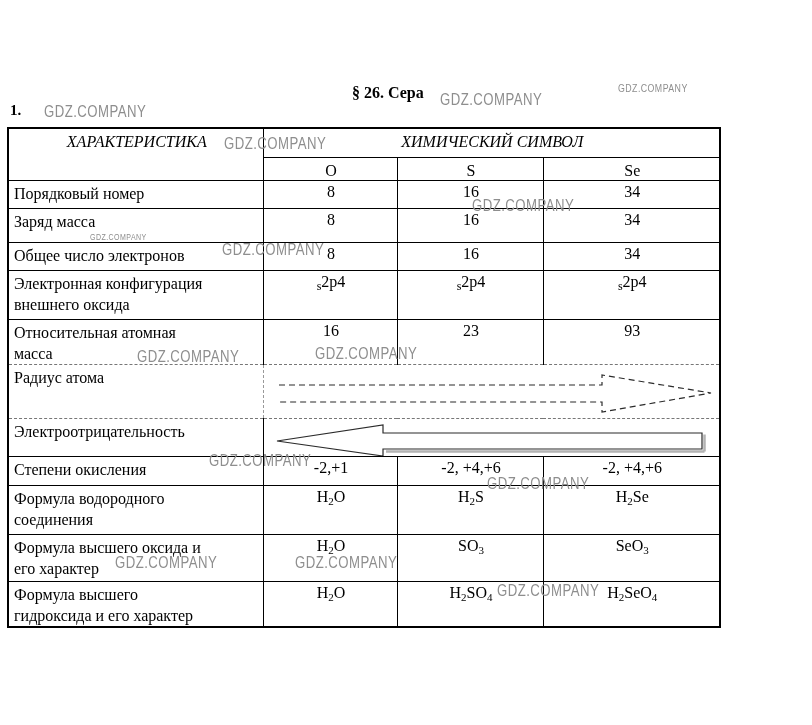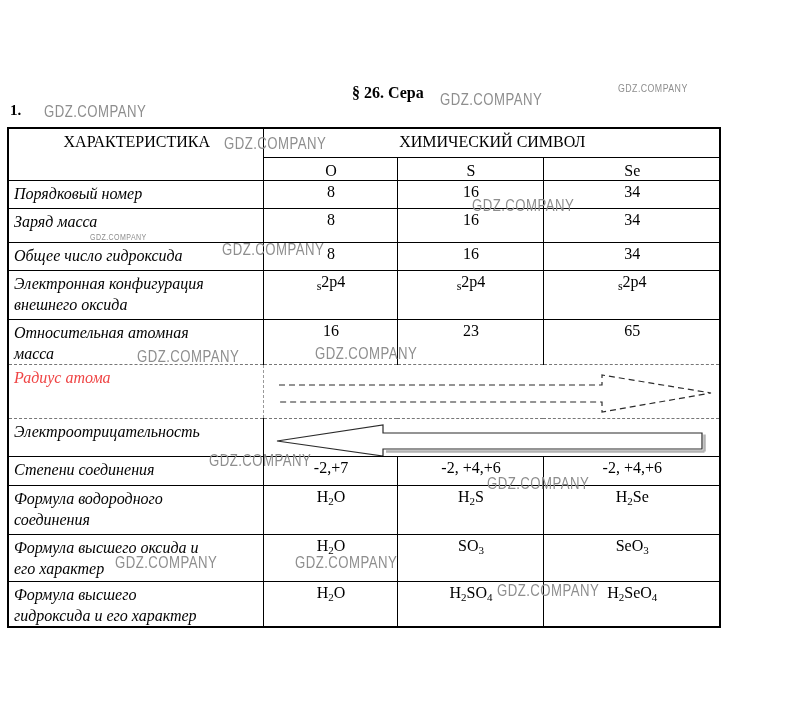--- a/index.html
+++ b/index.html
@@ -27,42 +27,42 @@
     table-layout:fixed;
     border:2px solid #000;
   }
   .char-table td,.char-table th{
     border:1px solid #000;
     font-size:16px;font-weight:normal;
     vertical-align:top;
     padding:2px 3px 0 5px;
     overflow:hidden;
   }
-  thead tr:nth-child(1){height:29px;}
+  thead tr:nth-child(1){height:29px;font-style:italic;}
   thead tr:nth-child(2){height:21px;}
   tbody tr:nth-child(1){height:28px;}
   tbody tr:nth-child(2){height:34px;}
   tbody tr:nth-child(3){height:28px;}
   tbody tr:nth-child(4){height:49px;}
   tbody tr:nth-child(5){height:45px;}
   tbody tr:nth-child(6){height:53px;}
   tbody tr:nth-child(7){height:37px;}
   tbody tr:nth-child(8){height:29px;}
   tbody tr:nth-child(9){height:49px;margin-top:46px;}
   tbody tr:nth-child(10){height:47px;margin-left:28px;}
   tbody tr:nth-child(11){height:43px;}
   .char-table th{text-align:center;padding-top:4px;}
-  .label-cell{text-align:left;white-space:pre-line;line-height:21px;font-style:italic;}
+  .label-cell{text-align:left;white-space:pre-line;line-height:21px;}
   .value-cell{text-align:center;padding-top:3px;}
   .value-cell .sub{font-size:11px;vertical-align:-3px;}
   .value-cell .sub.lead{font-size:12px;}
   
   tbody tr:nth-child(5) td{border-bottom:1px dashed #777;}
   tr.row-arrow-right td{border-top:1px dashed #777;border-bottom:1px dashed #777;}
-  tr.row-arrow-right .label-cell{border-right:1px dashed #999;color:#ef4444;}
+  tr.row-arrow-right .label-cell{border-right:1px dashed #999;color:#000000;}
   tr.row-arrow-right .arrow-cell{border-left:1px dashed #999;}
   tr.row-arrow-left td{border-top:1px dashed #777;}
   .arrow-cell{padding:0;}
   .arrow-cell svg{display:block;}
   .wm{
     position:absolute;
     font-family:"Liberation Sans", sans-serif;
     color:var(--wm-color,#8e8e8e);
     letter-spacing:.5px;
     white-space:nowrap;
@@ -105,59 +105,59 @@
           <td class="value-cell"><span>16</span></td>
           <td class="value-cell"><span>34</span></td>
         </tr>
         <tr>
           <td class="label-cell">Заряд масса</td>
           <td class="value-cell"><span>8</span></td>
           <td class="value-cell"><span>16</span></td>
           <td class="value-cell"><span>34</span></td>
         </tr>
         <tr>
-          <td class="label-cell">Общее число гидроксида</td>
+          <td class="label-cell">Общее число электронов</td>
           <td class="value-cell"><span>8</span></td>
           <td class="value-cell"><span>16</span></td>
           <td class="value-cell"><span>34</span></td>
         </tr>
         <tr>
           <td class="label-cell">Электронная конфигурация
 внешнего оксида</td>
           <td class="value-cell"><span class="sub lead">s</span><span>2p4</span></td>
           <td class="value-cell"><span class="sub lead">s</span><span>2p4</span></td>
           <td class="value-cell"><span class="sub lead">s</span><span>2p4</span></td>
         </tr>
         <tr>
           <td class="label-cell">Относительная атомная
 масса</td>
           <td class="value-cell"><span>16</span></td>
           <td class="value-cell"><span>23</span></td>
-          <td class="value-cell"><span>65</span></td>
+          <td class="value-cell"><span>93</span></td>
         </tr>
         <tr class="row-arrow row-arrow-right">
           <td class="label-cell">Радиус атома</td>
           <td colspan="3" class="arrow-cell">
             <svg width="453" height="51" viewBox="0 0 453 51" xmlns="http://www.w3.org/2000/svg">
               <path d="M10,18 H333 V8 L442,26 L333,45 V35 H10" fill="none" stroke="#2b2b2b" stroke-width="1.2" stroke-dasharray="6,4"></path>
             </svg>
           </td>
         </tr>
         <tr class="row-arrow row-arrow-left">
           <td class="label-cell">Электроотрицательность</td>
           <td colspan="3" class="arrow-cell">
             <svg width="453" height="35" viewBox="0 0 453 35" xmlns="http://www.w3.org/2000/svg">
               <path d="M117,30.5 H435.5 M435.5,13.5 V30.5" fill="none" stroke="#b3b3b3" stroke-width="2.5"></path>
               <polygon points="8,20 114,4 114,12 433,12 433,28 114,28 114,35" fill="#ffffff" stroke="#2b2b2b" stroke-width="1.2"></polygon>
             </svg>
           </td>
         </tr>
         <tr>
-          <td class="label-cell">Степени соединения</td>
-          <td class="value-cell"><span>-2,+7</span></td>
+          <td class="label-cell">Степени окисления</td>
+          <td class="value-cell"><span>-2,+1</span></td>
           <td class="value-cell"><span>-2, +4,+6</span></td>
           <td class="value-cell"><span>-2, +4,+6</span></td>
         </tr>
         <tr>
           <td class="label-cell">Формула водородного
 соединения</td>
           <td class="value-cell"><span>H</span><span class="sub">2</span><span>O</span></td>
           <td class="value-cell"><span>H</span><span class="sub">2</span><span>S</span></td>
           <td class="value-cell"><span>H</span><span class="sub">2</span><span>Se</span></td>
         </tr>

